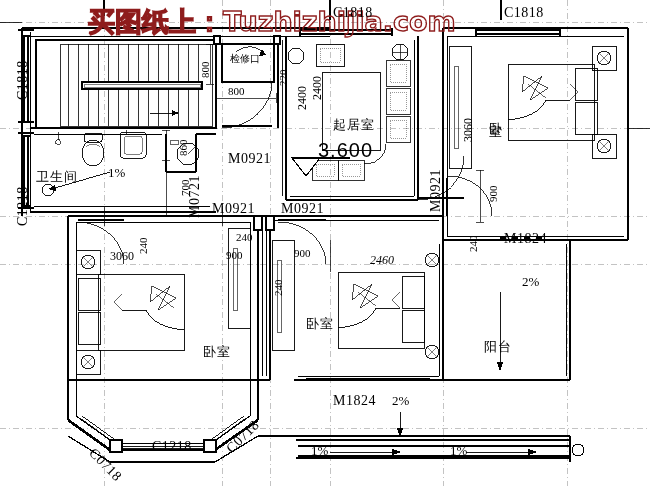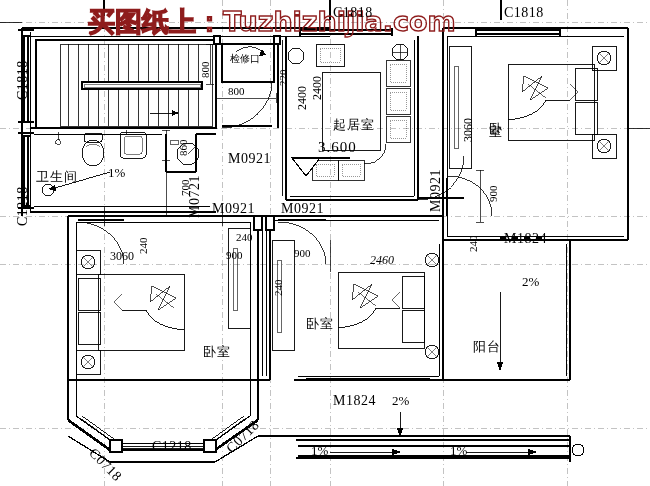--- a/index.html
+++ b/index.html
@@ -43,22 +43,22 @@
   }
   .dimsm {
     font-family: "Liberation Serif", serif;
     font-size: 11px;
   }
   .slope {
     font-family: "Liberation Serif", serif;
     font-size: 13px;
   }
   .level {
-    font-family: Liberation Serif, serif;
-    font-size: 15px;
+    font-family: Liberation Sans, sans-serif;
+    font-size: 20px;
     letter-spacing: 1px;
   }
   .hatch {
     font-family: Liberation Serif, serif;
     font-size: 10px;
   }
   .rot90  { transform: rotate(-90deg); transform-origin: 0 0; }
   .rot45  { transform: rotate(45deg);  transform-origin: 0 0; }
 
   
@@ -555,21 +555,21 @@
     </g>
   </svg>
 
   <div id="watermark">买图纸上：Tuzhizhijia.com</div>
 
   <div class="lbl room" style="left:36px;  top:170px;">卫生间</div>
   <div class="lbl room" style="left:333px; top:118px;">起居室</div>
   <div class="lbl room" style="left:489px; top:112px; writing-mode:vertical-rl;">卧室</div>
   <div class="lbl room" style="left:203px; top:345px;">卧室</div>
   <div class="lbl room" style="left:306px; top:317px;">卧室</div>
-  <div class="lbl room" style="left:473px; top:340px;">阳台</div>
+  <div class="lbl room" style="left:484px; top:340px;">阳台</div>
 
   <div class="lbl win rot90" style="left:16px; top:100px;">C1818</div>
   <div class="lbl win rot90" style="left:16px; top:226px;">C1218</div>
   <div class="lbl win" style="left:333px; top:6px;">C1818</div>
   <div class="lbl win" style="left:504px; top:6px;">C1818</div>
   <div class="lbl win" style="left:152px; top:440px;">C1218</div>
   <div class="lbl win rot45" style="left:96px;  top:446px;">C0718</div>
   <div class="lbl win" style="left:224px; top:446px; transform:rotate(-45deg); transform-origin:0 0;">C0718</div>
 
   <div class="lbl door" style="left:228px; top:152px;">M0921</div>

